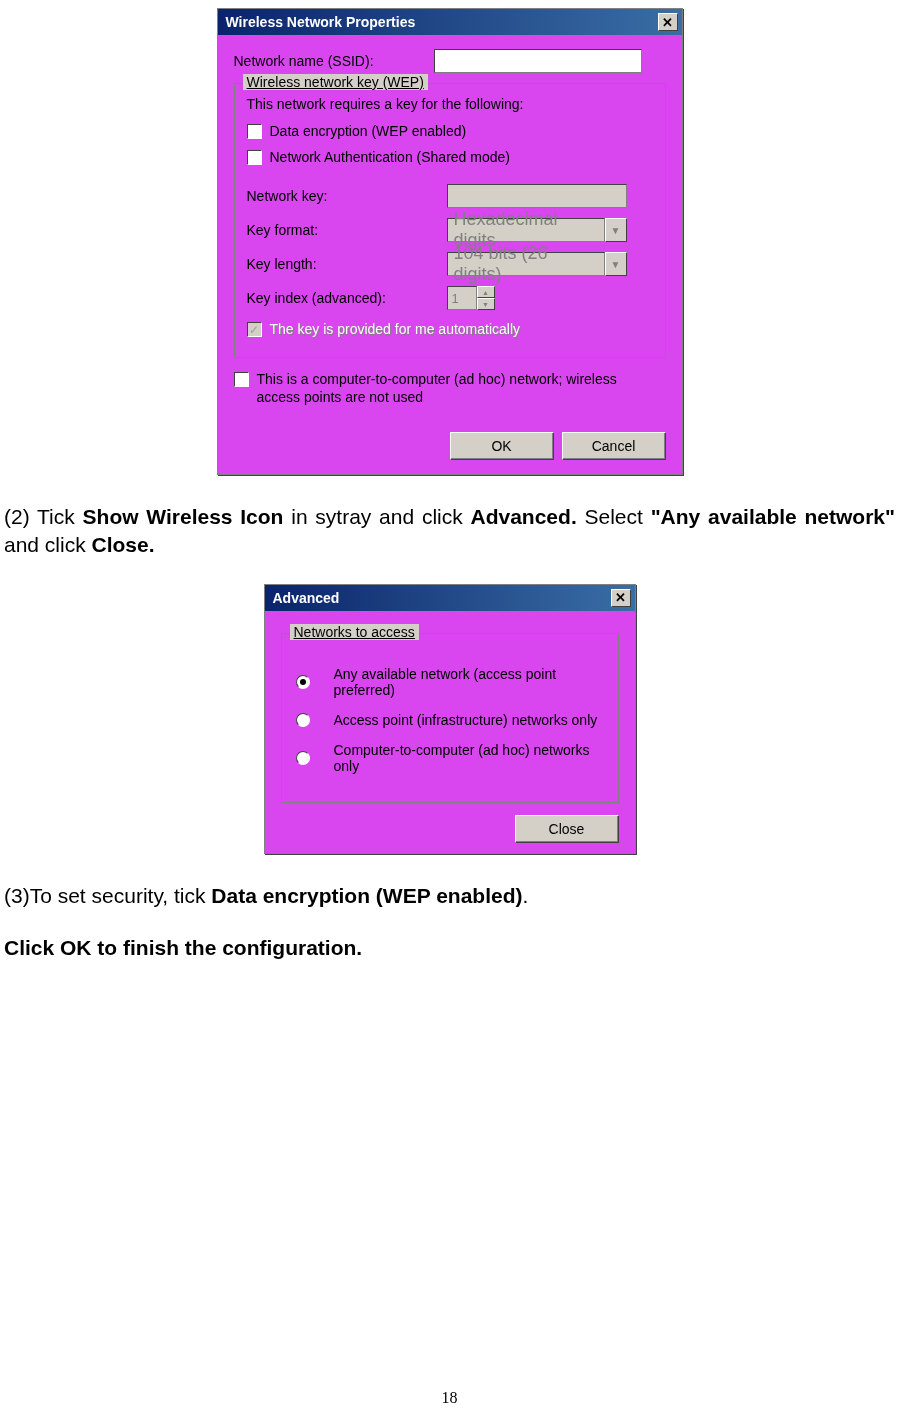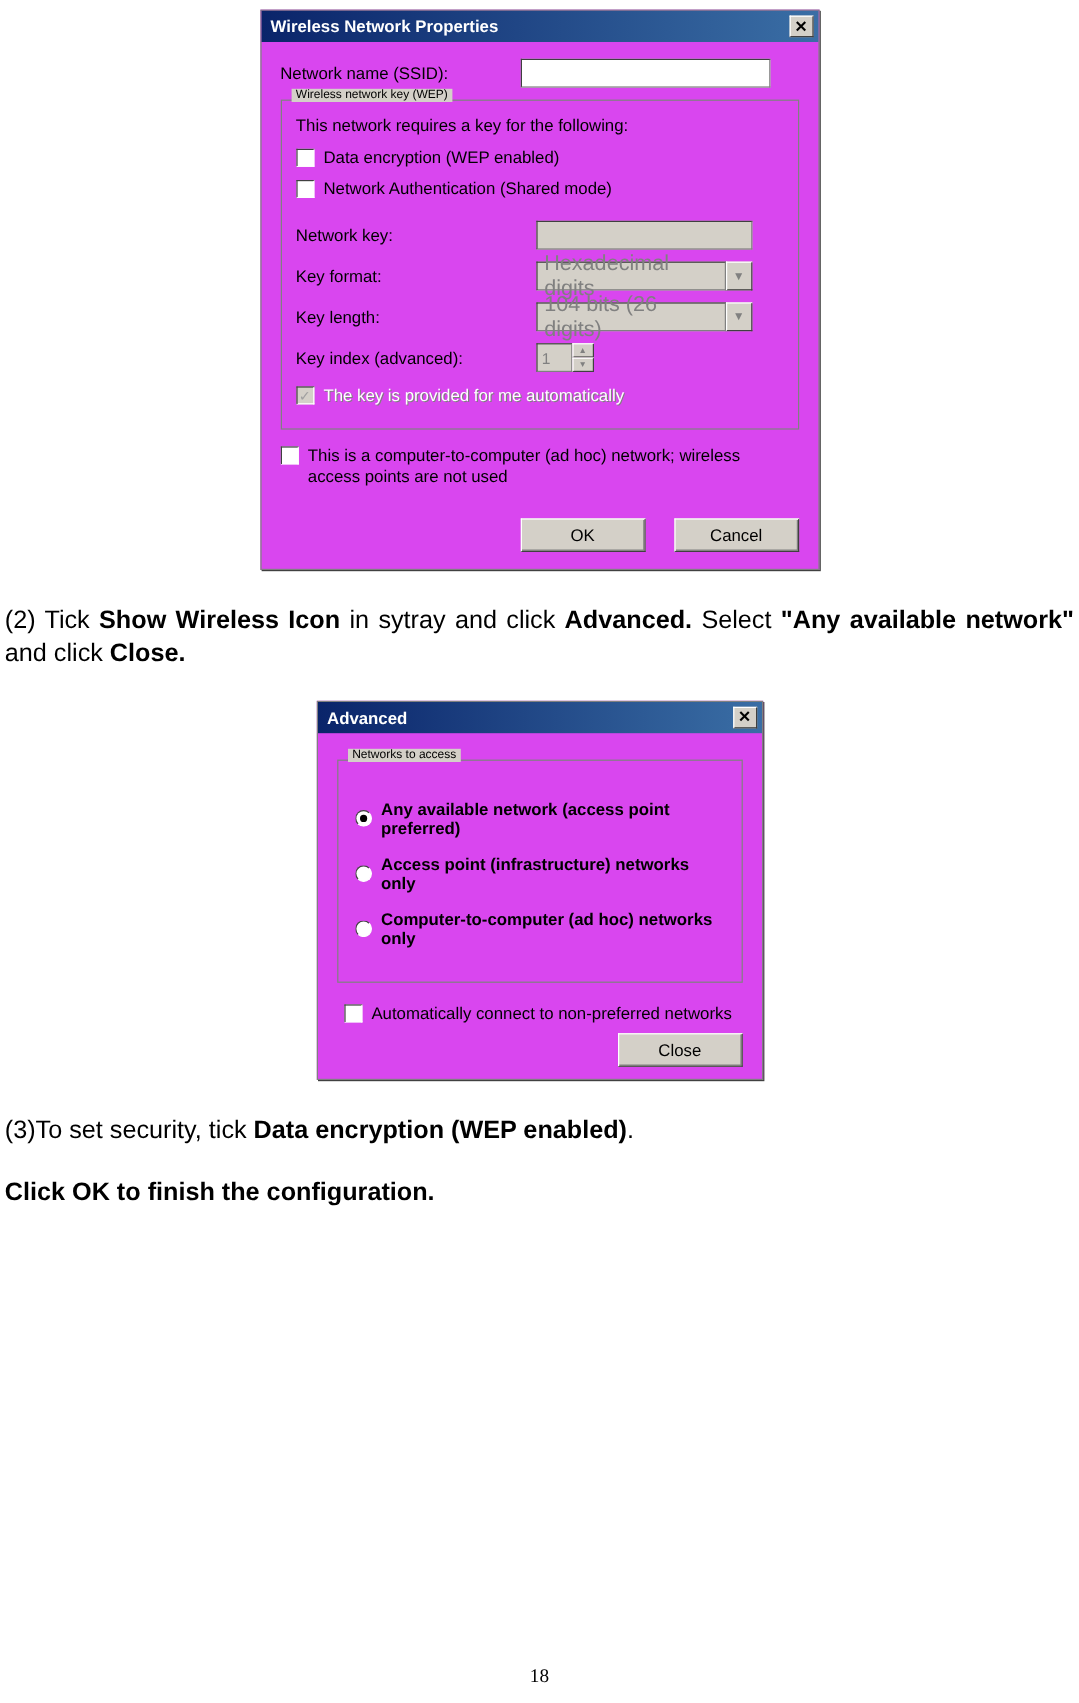--- a/index.html
+++ b/index.html
@@ -87,21 +87,22 @@
       margin: 8px 0 12px 0;
       padding: 12px 12px 10px 12px;
       position: relative;
     }
     .groupbox-title {
       position: absolute;
       top: -10px;
       left: 8px;
       background: #d4d0c8;
       padding: 0 4px;
-      font-size: 10px;
+      font-size: 14px;
+      text-decoration: underline;
     }
     .checkbox-row {
       display: flex;
       align-items: flex-start;
       margin: 8px 0;
       gap: 8px;
     }
     .checkbox {
       width: 15px;
       height: 15px;
@@ -195,43 +196,42 @@
       border-bottom-color: #404040;
       font-size: 7px;
       display: flex;
       align-items: center;
       justify-content: center;
       color: #808080;
     }
     .dialog-buttons {
       display: flex;
       justify-content: flex-end;
-      gap: 24px;
+      gap: 8px;
       padding: 8px 16px 14px 16px;
     }
     .win-button {
       height: 28px;
       min-width: 104px;
       background: #d4d0c8;
       border: 1px solid #fff;
       border-right-color: #404040;
       border-bottom-color: #404040;
       font-size: 14px;
       font-family: Tahoma, Arial, sans-serif;
       cursor: pointer;
       box-shadow: inset -1px -1px 0 #808080;
     }
 
     
     .radio-row {
       display: flex;
       align-items: center;
-      gap: 8px;
+      gap: 24px;
       margin: 14px 0;
-      font-weight: bold;
     }
     .radio {
       width: 14px;
       height: 14px;
       border-radius: 50%;
       background: #fff;
       border: 1px solid #404040;
       border-right-color: #fff;
       border-bottom-color: #fff;
       position: relative;
@@ -377,24 +377,20 @@
         <div class="radio-row">
           <div class="radio"></div>
           <div class="radio-label">Access point (infrastructure) networks only</div>
         </div>
         <div class="radio-row">
           <div class="radio"></div>
           <div class="radio-label">Computer-to-computer (ad hoc) networks only</div>
         </div>
       </div>
 
-      <div class="checkbox-row" style="margin:16px 0 8px 6px;">
-        <div class="checkbox"></div>
-        <div class="checkbox-label">Automatically connect to non-preferred networks</div>
-      </div>
 
       <div style="display:flex; justify-content:flex-end; margin-top:8px;">
         <button class="win-button">Close</button>
       </div>
     </div>
   </div>
 
   <p class="doc-text" style="text-align:left;">
     <span>(3)To set security, tick </span><b>Data encryption (WEP enabled)</b><span>.</span>
   </p>

